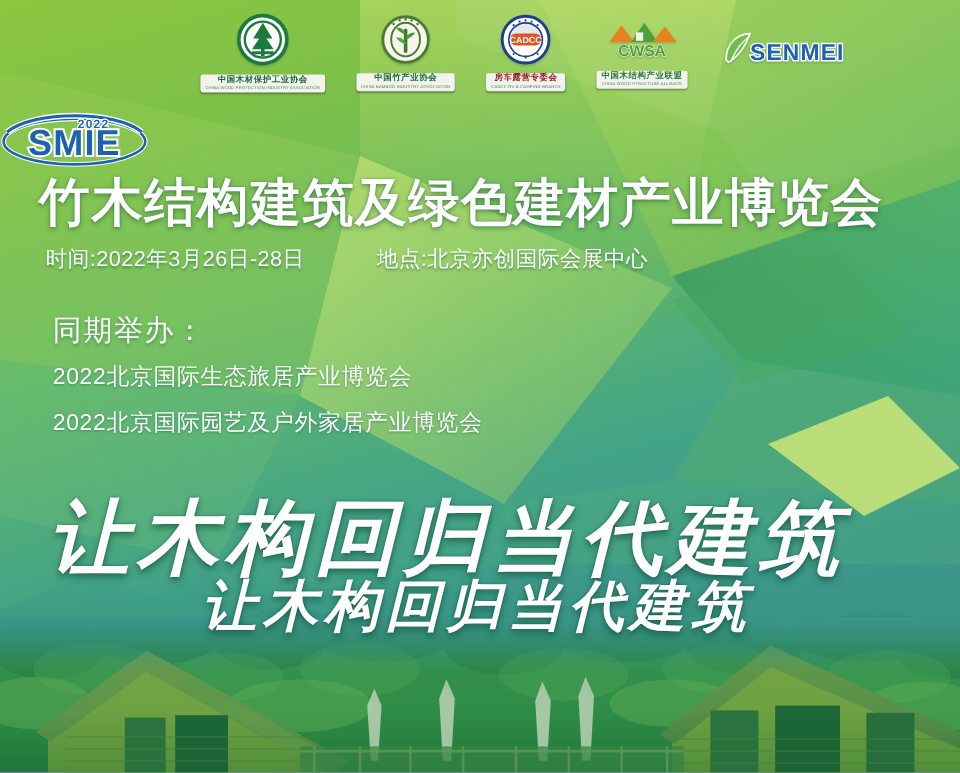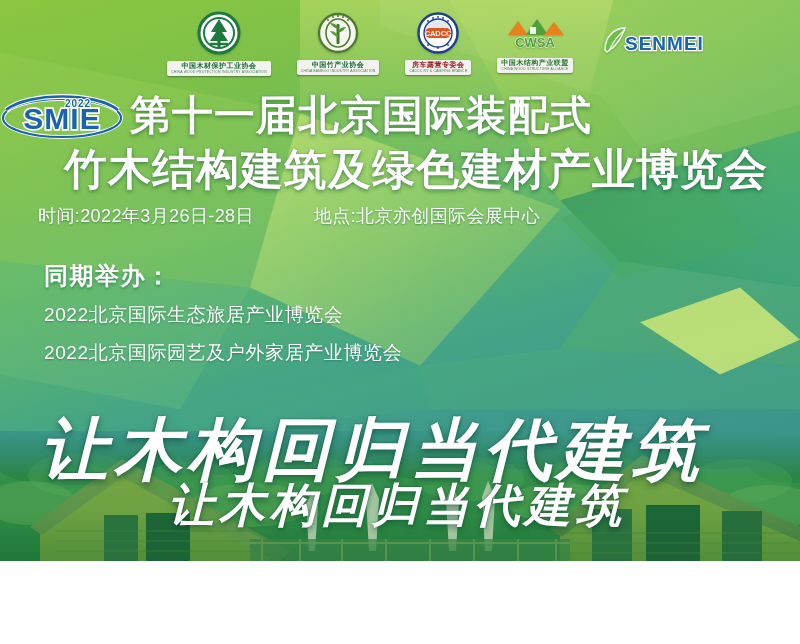--- a/index.html
+++ b/index.html
@@ -1,20 +1,20 @@
 <!DOCTYPE html>
 <html><head>
 <meta charset="utf-8">
 <style>
   html,body{margin:0;padding:0;background:#fff;}
   body{font-family:"Liberation Sans","DejaVu Sans",sans-serif;}
 
   .poster{
     position:relative;
-    width:800px;height:561px;
+    width:800px;height:644px;
     overflow:hidden;
     background:#d946ef;
     user-select:none;
   }
 
   
   .bg-base{
     position:absolute;inset:0;
     background:linear-gradient(165deg,#8cc63f 0%,#7cc04a 18%,#63b968 38%,#45a585 58%,#3d9a8c 72%,#3c9489 85%,#3a8f84 100%);
   }
@@ -93,39 +93,38 @@
     text-shadow:0 2px 4px rgba(0,70,40,.45), 0 0 1px rgba(0,60,35,.6);
     white-space:nowrap;
   }
   .title-second{
     padding-left:32px;
     margin-top:1px;
     font-size:43px;line-height:52px;
     font-weight:bold;color:#ffffff;letter-spacing:1px;
     text-shadow:0 2px 4px rgba(0,70,40,.45), 0 0 1px rgba(0,60,35,.6);
     white-space:nowrap;
-    text-align:center;
   }
 
   
   .meta-row{
     position:absolute;left:38px;top:205px;
     display:flex;align-items:center;gap:60px;
     font-size:18px;line-height:22px;color:#ffffff;
     text-shadow:0 1px 2px rgba(0,70,45,.45);
     letter-spacing:.4px;
     white-space:nowrap;
   }
 
   
   .concurrent{
     position:absolute;left:44px;top:262px;
   }
   .concurrent-head{
-    font-size:24px;line-height:28px;font-weight:bold;color:#ffffff;
+    font-size:24px;line-height:28px;font-weight:normal;color:#ffffff;
     letter-spacing:1.5px;
     text-shadow:0 2px 3px rgba(0,70,45,.4);
     margin-bottom:14px;
   }
   .concurrent-item{
     font-size:19px;line-height:21px;color:#ffffff;
     letter-spacing:.6px;
     margin-bottom:17px;
     text-shadow:0 1px 2px rgba(0,70,45,.4);
     white-space:nowrap;
@@ -426,21 +425,20 @@
       <span class="smie">
         <svg width="124" height="50" viewBox="0 0 124 50">
           <ellipse cx="62" cy="28" rx="59" ry="19" fill="none" stroke="#ffffff" stroke-width="4" opacity=".95"></ellipse>
           <ellipse cx="62" cy="28" rx="59" ry="19" fill="none" stroke="#1b62b0" stroke-width="2.2"></ellipse>
           <path d="M6 20 C28 2 96 2 118 20" fill="none" stroke="#ffffff" stroke-width="5"></path>
           <path d="M6 20 C28 2 96 2 118 20" fill="none" stroke="#1b62b0" stroke-width="2.6"></path>
           <text x="62" y="39" text-anchor="middle" font-family="Liberation Sans, sans-serif" font-size="30" font-weight="bold" letter-spacing="1" fill="#1b62b0" stroke="#ffffff" stroke-width="3.4" paint-order="stroke">SMIE</text>
           <text x="78" y="17" text-anchor="middle" font-family="Liberation Sans, sans-serif" font-size="10" font-weight="bold" letter-spacing="1" fill="#1b62b0" stroke="#ffffff" stroke-width="2" paint-order="stroke">2022</text>
         </svg>
       </span>
-      <span class="title-main">第十一届北京国际装配式</span>
     </div>
     <div class="title-second">竹木结构建筑及绿色建材产业博览会</div>
   </div>
 
   <div class="meta-row">
     <span>时间:2022年3月26日-28日</span>
     <span>地点:北京亦创国际会展中心</span>
   </div>
 
   <div class="concurrent">

